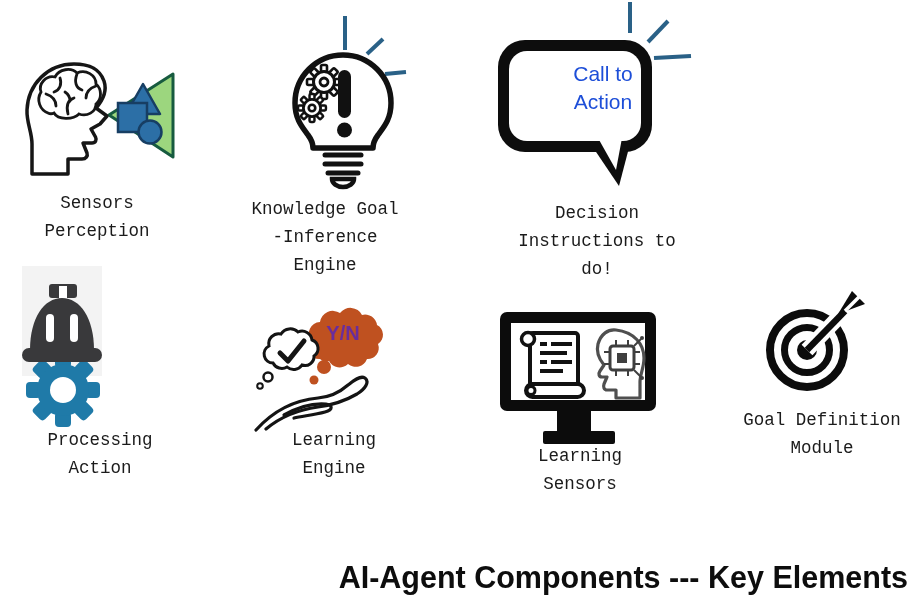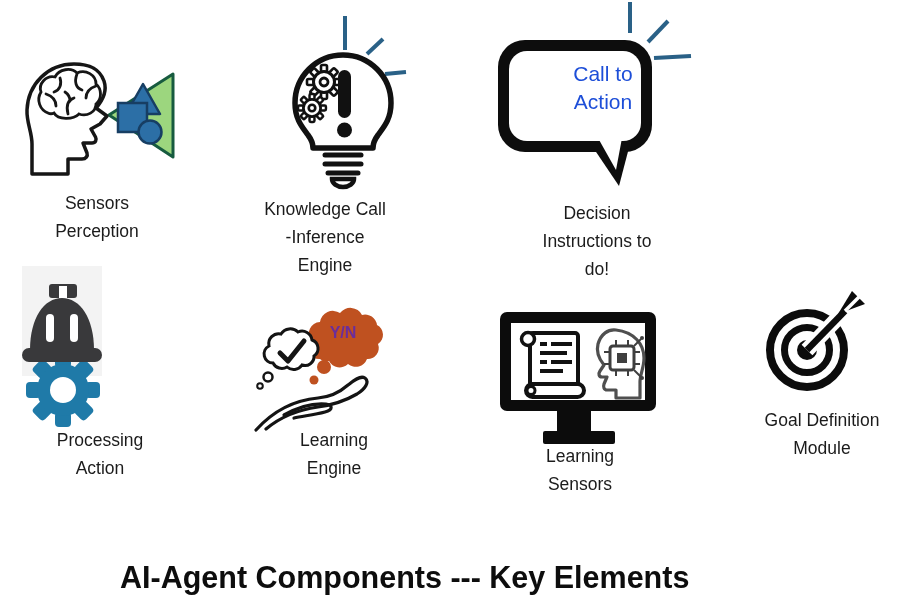--- a/index.html
+++ b/index.html
@@ -1,25 +1,25 @@
 <!DOCTYPE html>
 <html><head>
 <meta charset="utf-8">
 <style>
   html,body{margin:0;padding:0;}
   body{width:908px;height:612px;background:#ffffff;position:relative;overflow:hidden;
        font-family:"Liberation Sans", sans-serif;color:#1a1a1a;}
   .abs{position:absolute;}
   .label{position:absolute;text-align:center;white-space:pre-line;
-         font-size:17.5px;line-height:28px;color:#1b1b1b;}
+         font-size:17.5px;line-height:28px;color:#1b1b1b;font-family:Liberation Mono, monospace;}
   .overlay-text{position:absolute;text-align:center;white-space:pre-line;}
   #bubble-text{left:509px;top:60px;width:132px;font-size:21px;line-height:28px;color:#1d4ed8;margin-left:28px;}
-  #yn-text{left:313px;top:321px;width:60px;font-size:16px;line-height:24px;
+  #yn-text{left:313px;top:321px;width:60px;font-size:20px;line-height:24px;
            font-weight:bold;color:#6A2D9C;}
-  #title{position:absolute;left:120px;top:560px;width:788px;text-align:left;
+  #title{position:absolute;left:120px;top:560px;width:788px;text-align:right;
          font-size:30.5px;font-weight:bold;color:#0d0d0d;letter-spacing:0px;}
   svg{position:absolute;overflow:visible;}
 </style>
 </head>
 <body>
 
 <svg class="abs" style="left:8px;top:58px" width="172" height="132" viewBox="0 0 172 132">
 
   <g>
     <polygon points="101,57 165,16 165,99" fill="#9CD67E" stroke="#175B3F" stroke-width="3" stroke-linejoin="round"></polygon>
@@ -86,21 +86,21 @@
       <rect x="-3" y="-17" width="6" height="7" rx="1.5" transform="rotate(315)"></rect>
     </g>
     <circle r="10.5" stroke-width="3.4"></circle>
     <circle r="4" stroke-width="3.2"></circle>
   </g>
   <g fill="#111111">
     <rect x="55" y="62" width="13" height="48" rx="6.5"></rect>
     <circle cx="61.5" cy="122" r="7.5"></circle>
   </g>
 </svg>
-<div class="label" style="left:227px;top:195px;width:196px">Knowledge Call
+<div class="label" style="left:227px;top:195px;width:196px">Knowledge Goal
 -Inference
 Engine</div>
 
 <svg class="abs" style="left:488px;top:0px" width="205" height="190" viewBox="0 0 205 190">
   <g stroke="#2A6187" stroke-width="4">
     <line x1="142" y1="2" x2="142" y2="33"></line>
     <line x1="160" y1="42" x2="180" y2="21"></line>
     <line x1="166" y1="58" x2="203" y2="56"></line>
   </g>
   <rect x="10" y="40" width="154" height="112" rx="27" fill="#0d0d0d"></rect>

